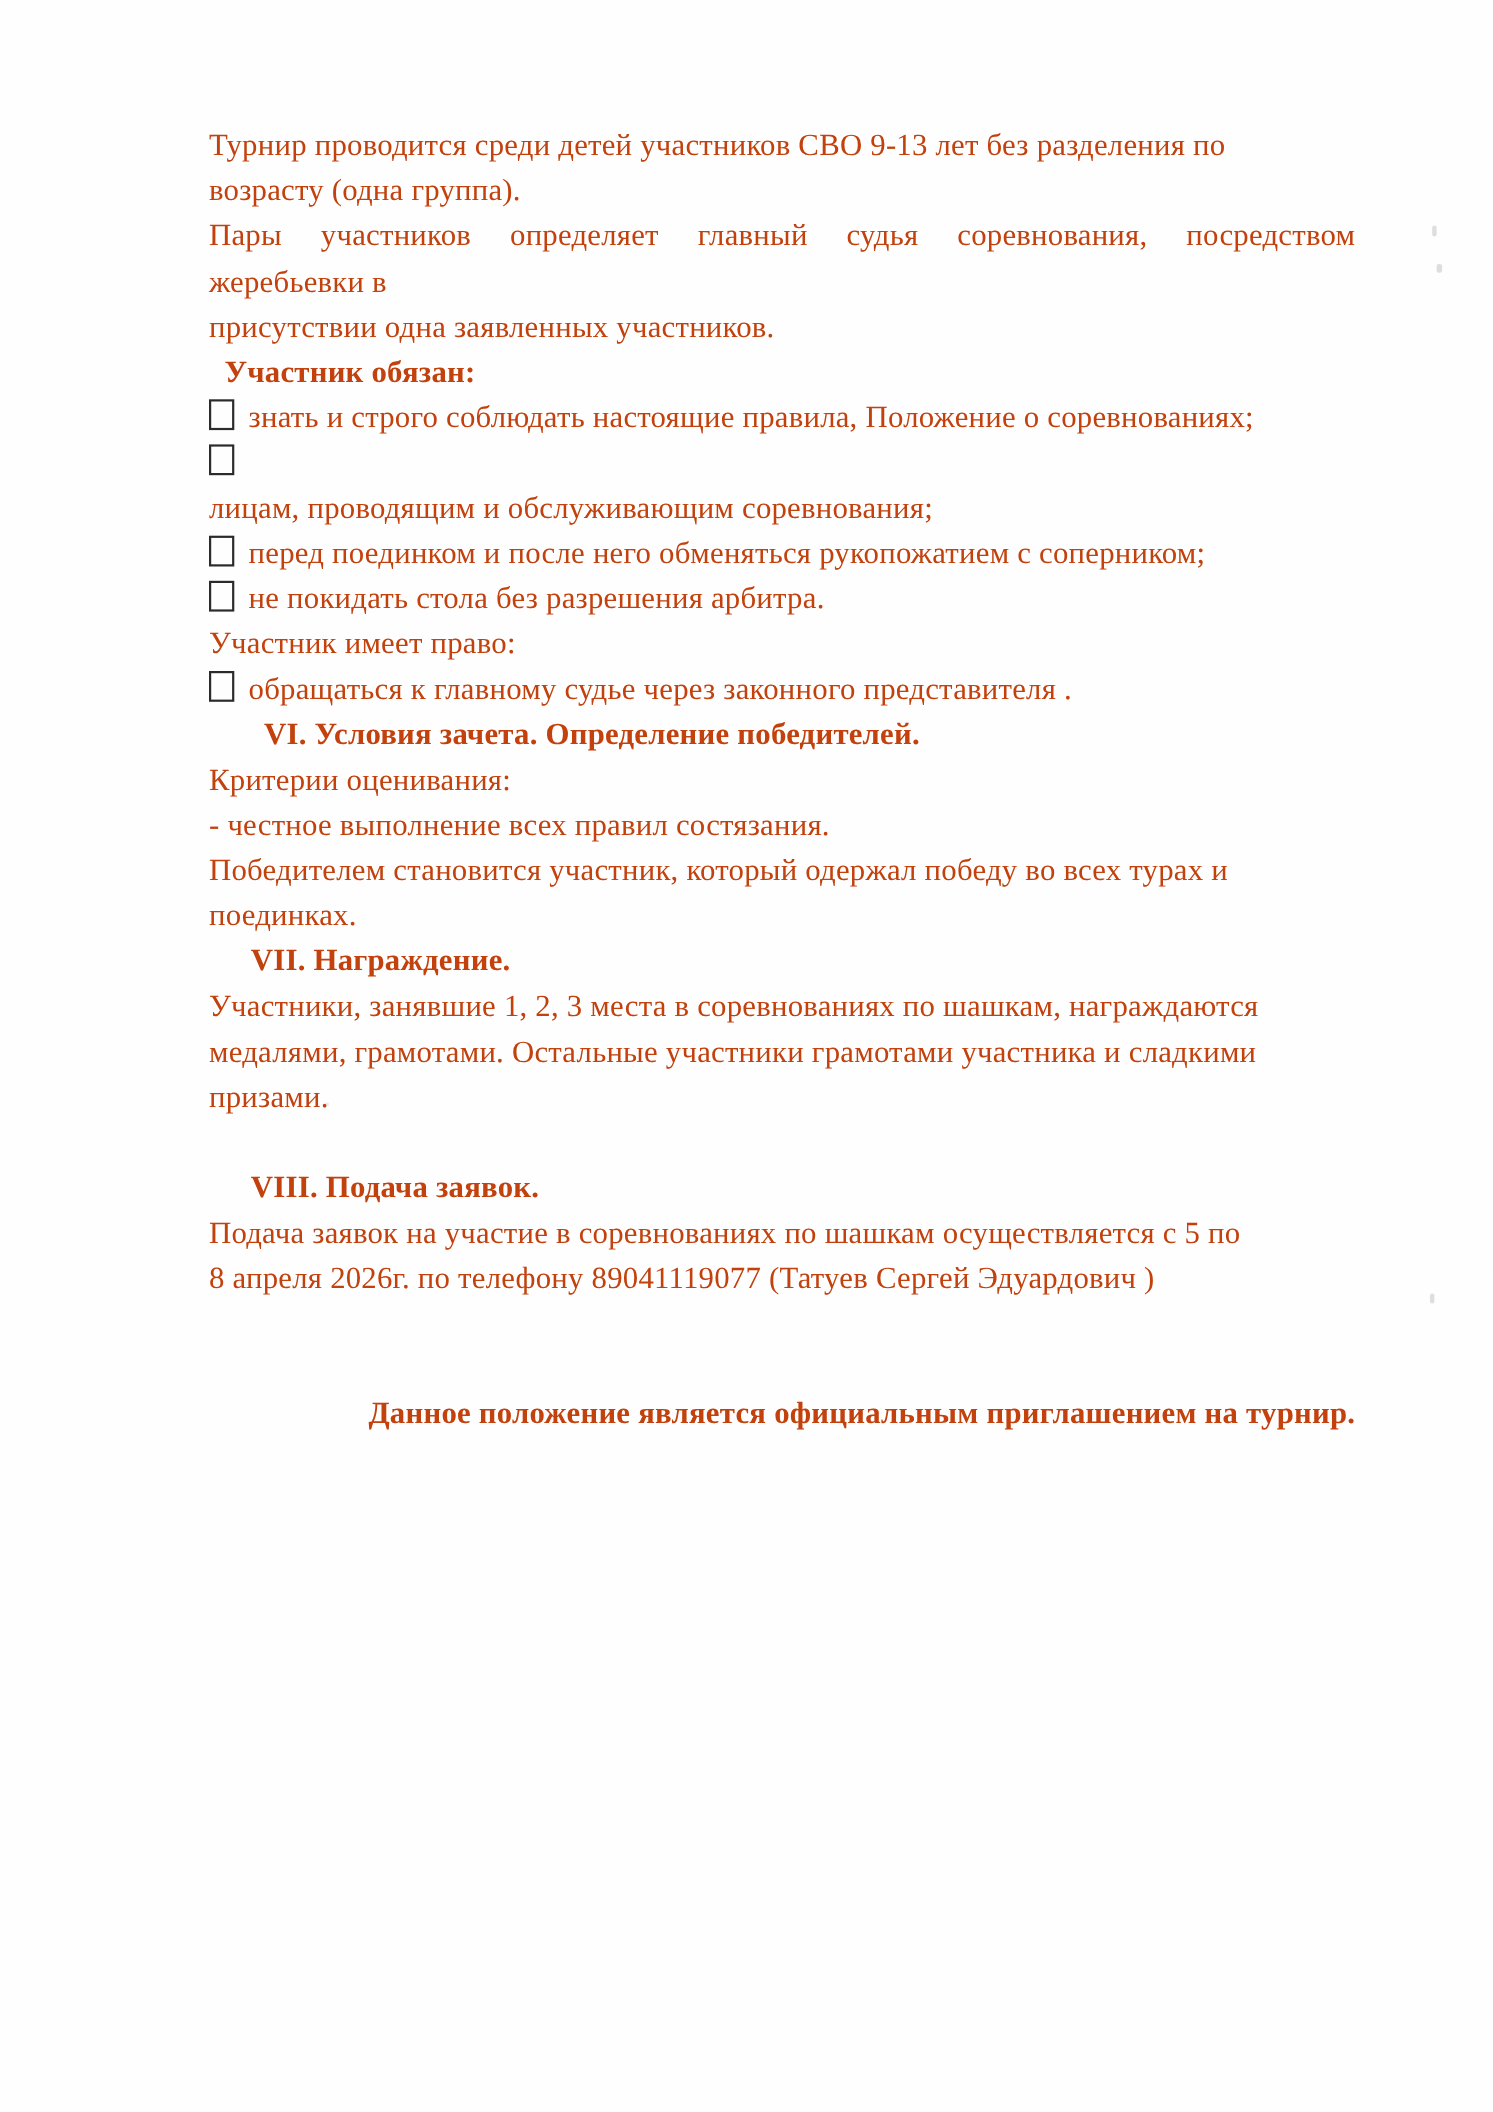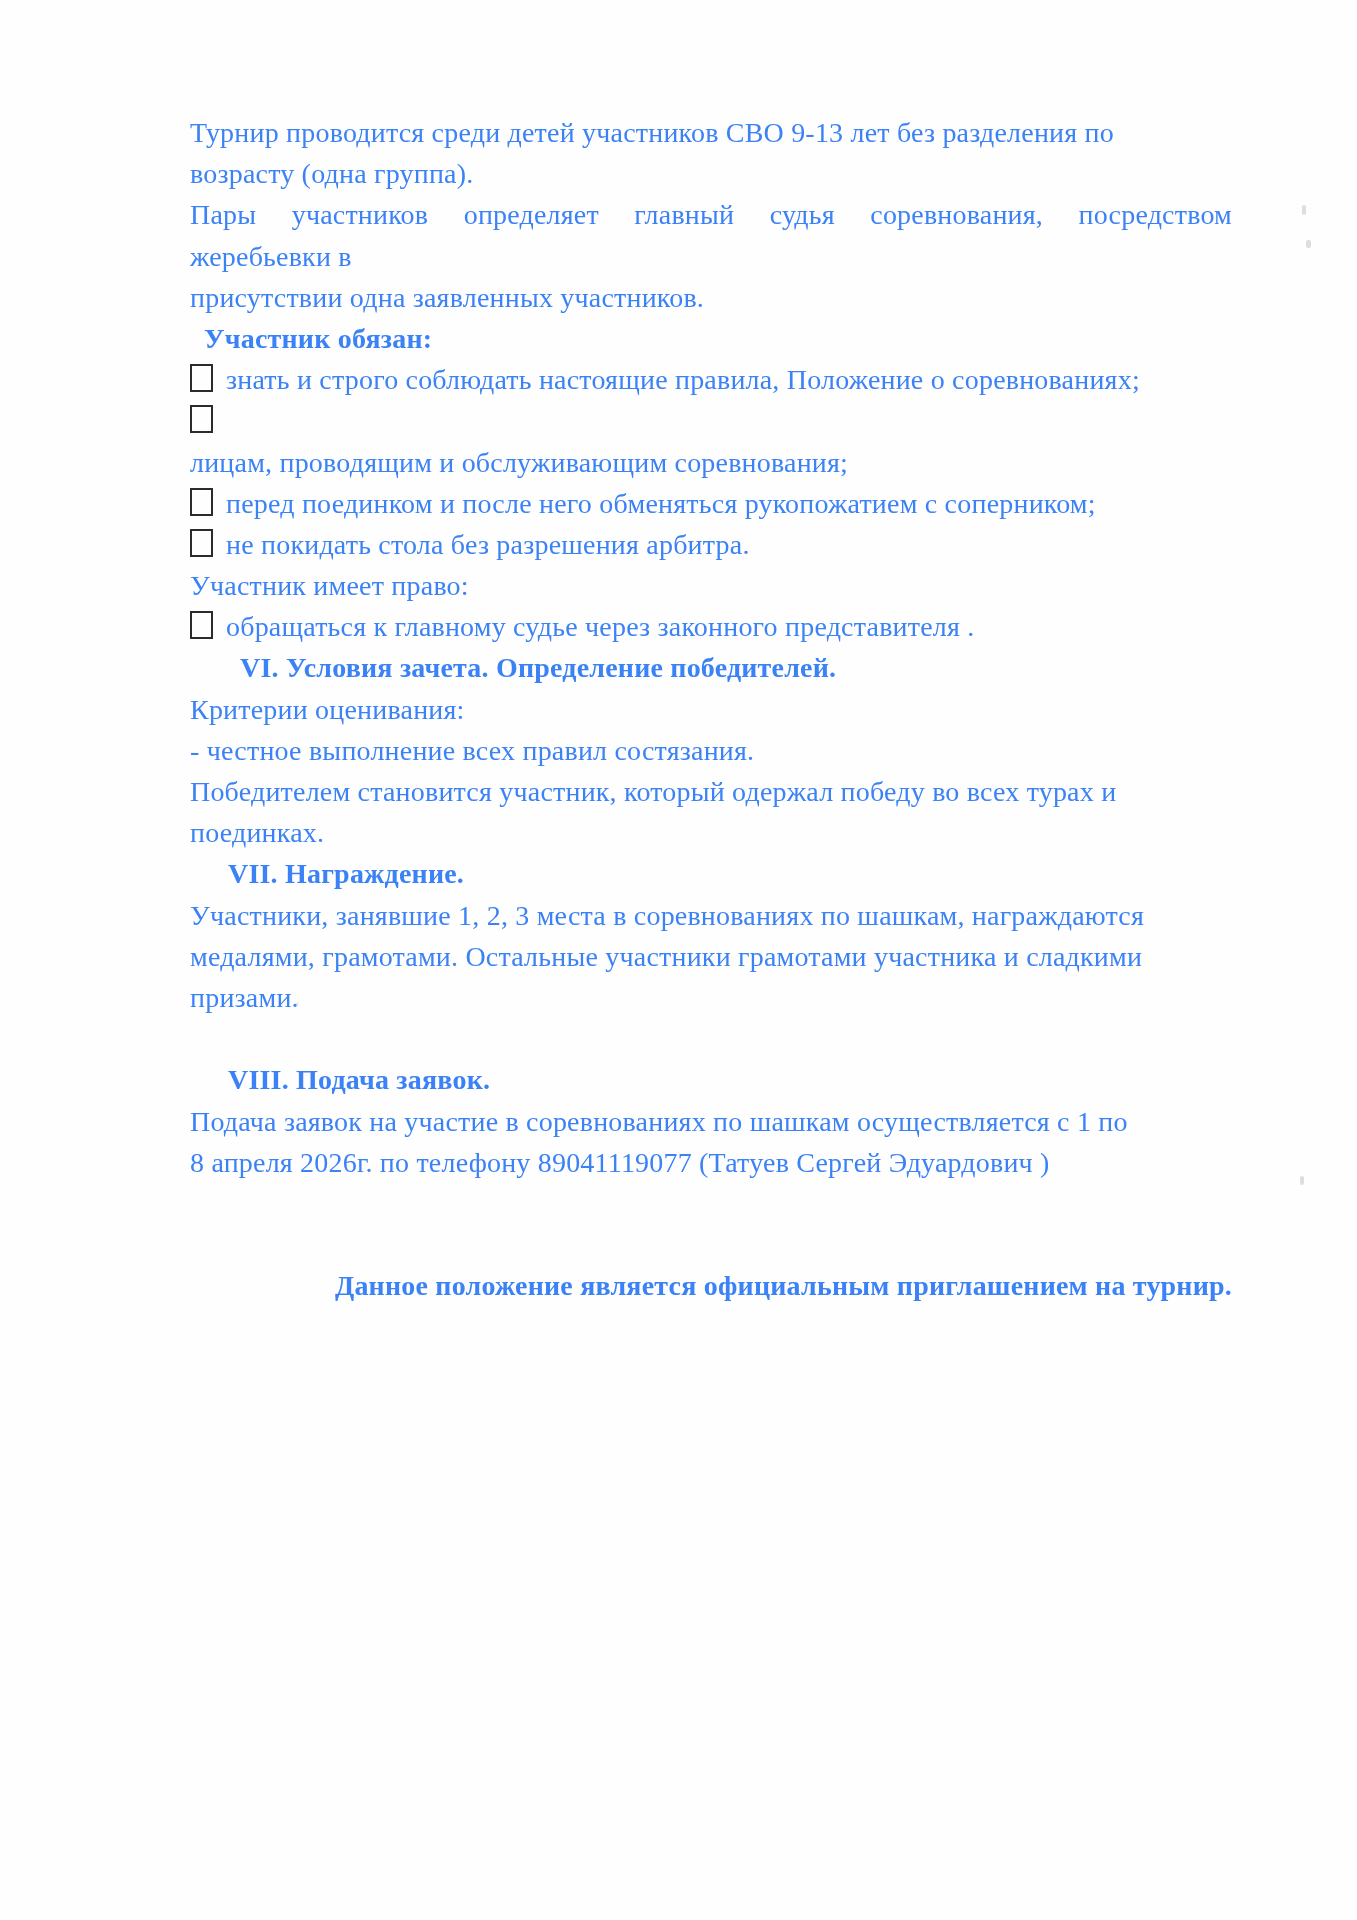--- a/index.html
+++ b/index.html
@@ -7,21 +7,21 @@
     padding: 0;
     background: #ffffff;
   }
   .page {
     position: relative;
     width: 1357px;
     height: 1920px;
     background: #fefefe;
     overflow: hidden;
     font-family: "Liberation Serif", "DejaVu Serif", serif;
-    color: #3b82f6;
+    color: #c2410c;
   }
   .content {
     position: absolute;
     left: 190px;
     top: 112px;
     width: 1042px;
   }
   .line {
     font-size: 28px;
     line-height: 41.2px;
@@ -83,21 +83,21 @@
       <div class="line"><span>Критерии оценивания:</span></div>
       <div class="line"><span>- честное выполнение всех правил состязания.</span></div>
       <div class="line"><span>Победителем становится участник, который одержал победу во всех турах и</span></div>
       <div class="line"><span>поединках.</span></div>
       <div class="line bold"><span>VII. Награждение.</span></div>
       <div class="line"><span>Участники, занявшие 1, 2, 3 места в соревнованиях по шашкам, награждаются</span></div>
       <div class="line"><span>медалями, грамотами. Остальные участники грамотами участника и сладкими</span></div>
       <div class="line"><span>призами.</span></div>
       <div class="line blank"></div>
       <div class="line bold"><span>VIII. Подача заявок.</span></div>
-      <div class="line"><span>Подача заявок на участие в соревнованиях по шашкам осуществляется с 1 по</span></div>
+      <div class="line"><span>Подача заявок на участие в соревнованиях по шашкам осуществляется с 5 по</span></div>
       <div class="line"><span>8 апреля 2026г. по телефону 89041119077 (Татуев Сергей Эдуардович )</span></div>
       <div class="line blank"></div>
       <div class="line blank"></div>
       <div class="line bold center"><span>Данное положение является официальным приглашением на турнир.</span></div>
     </div>
   <div class="artifact a1"></div>
   <div class="artifact a2"></div>
   <div class="artifact a3"></div>
   <div class="artifact a4"></div>
 </div>

